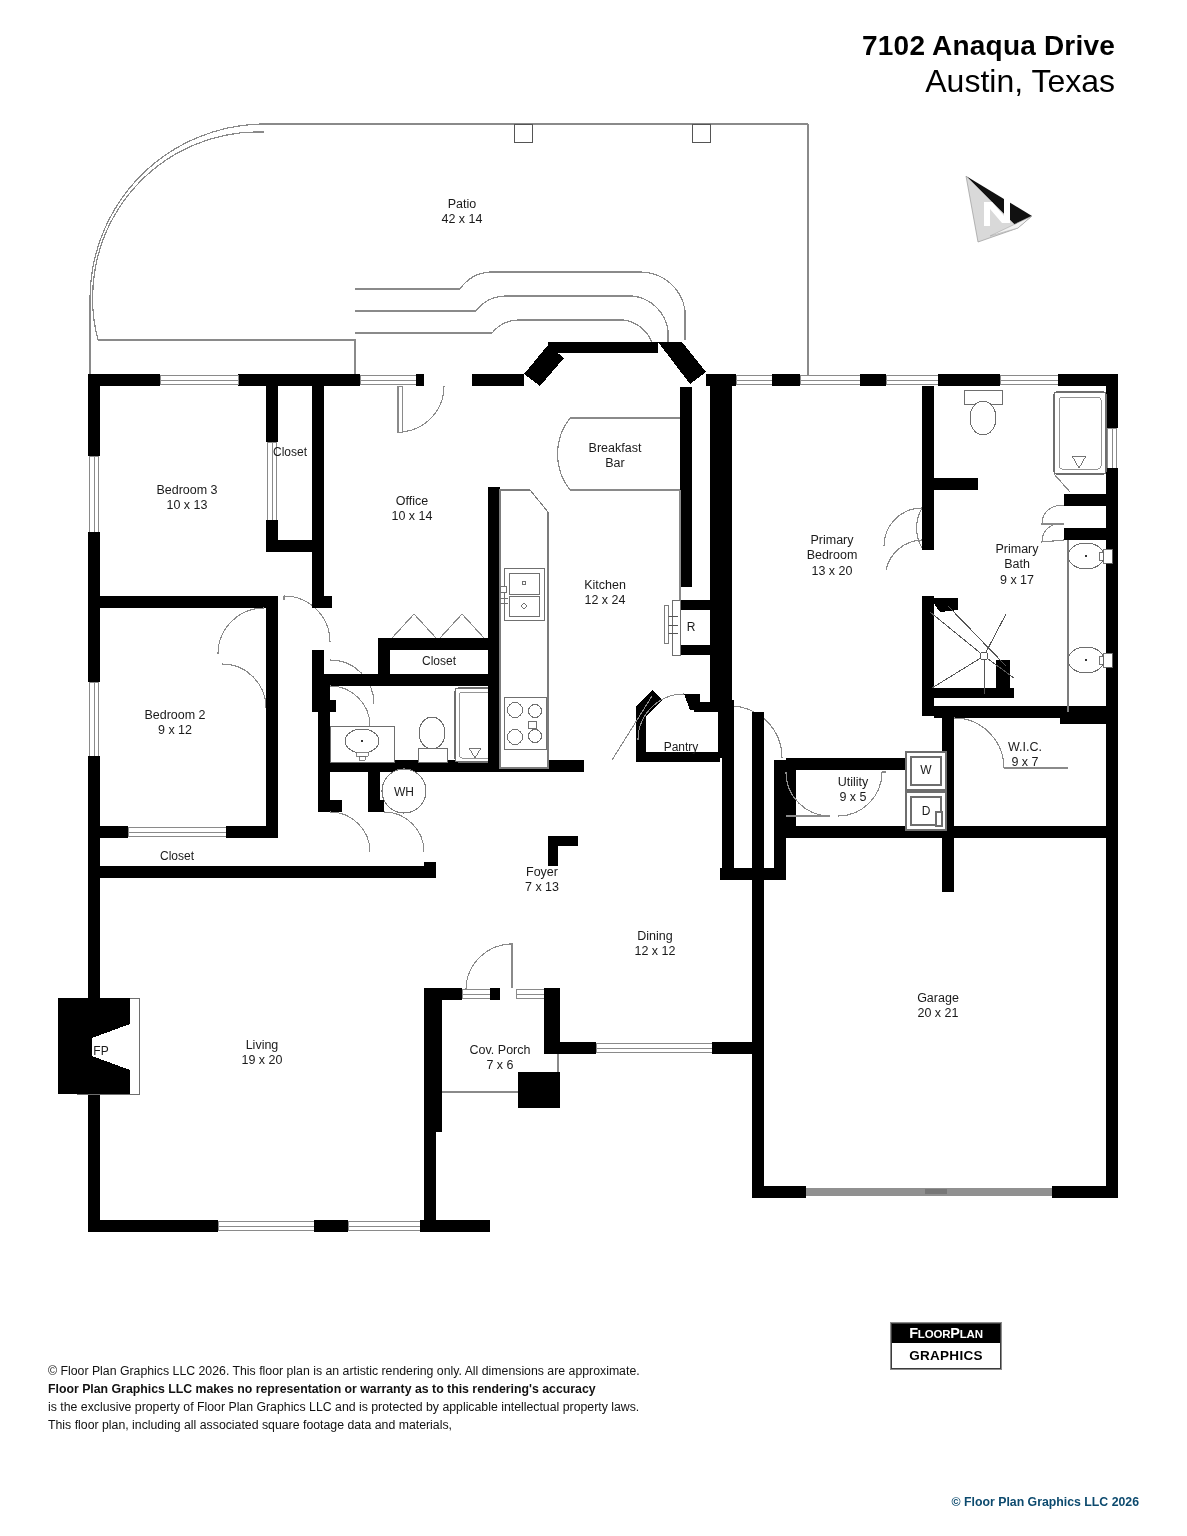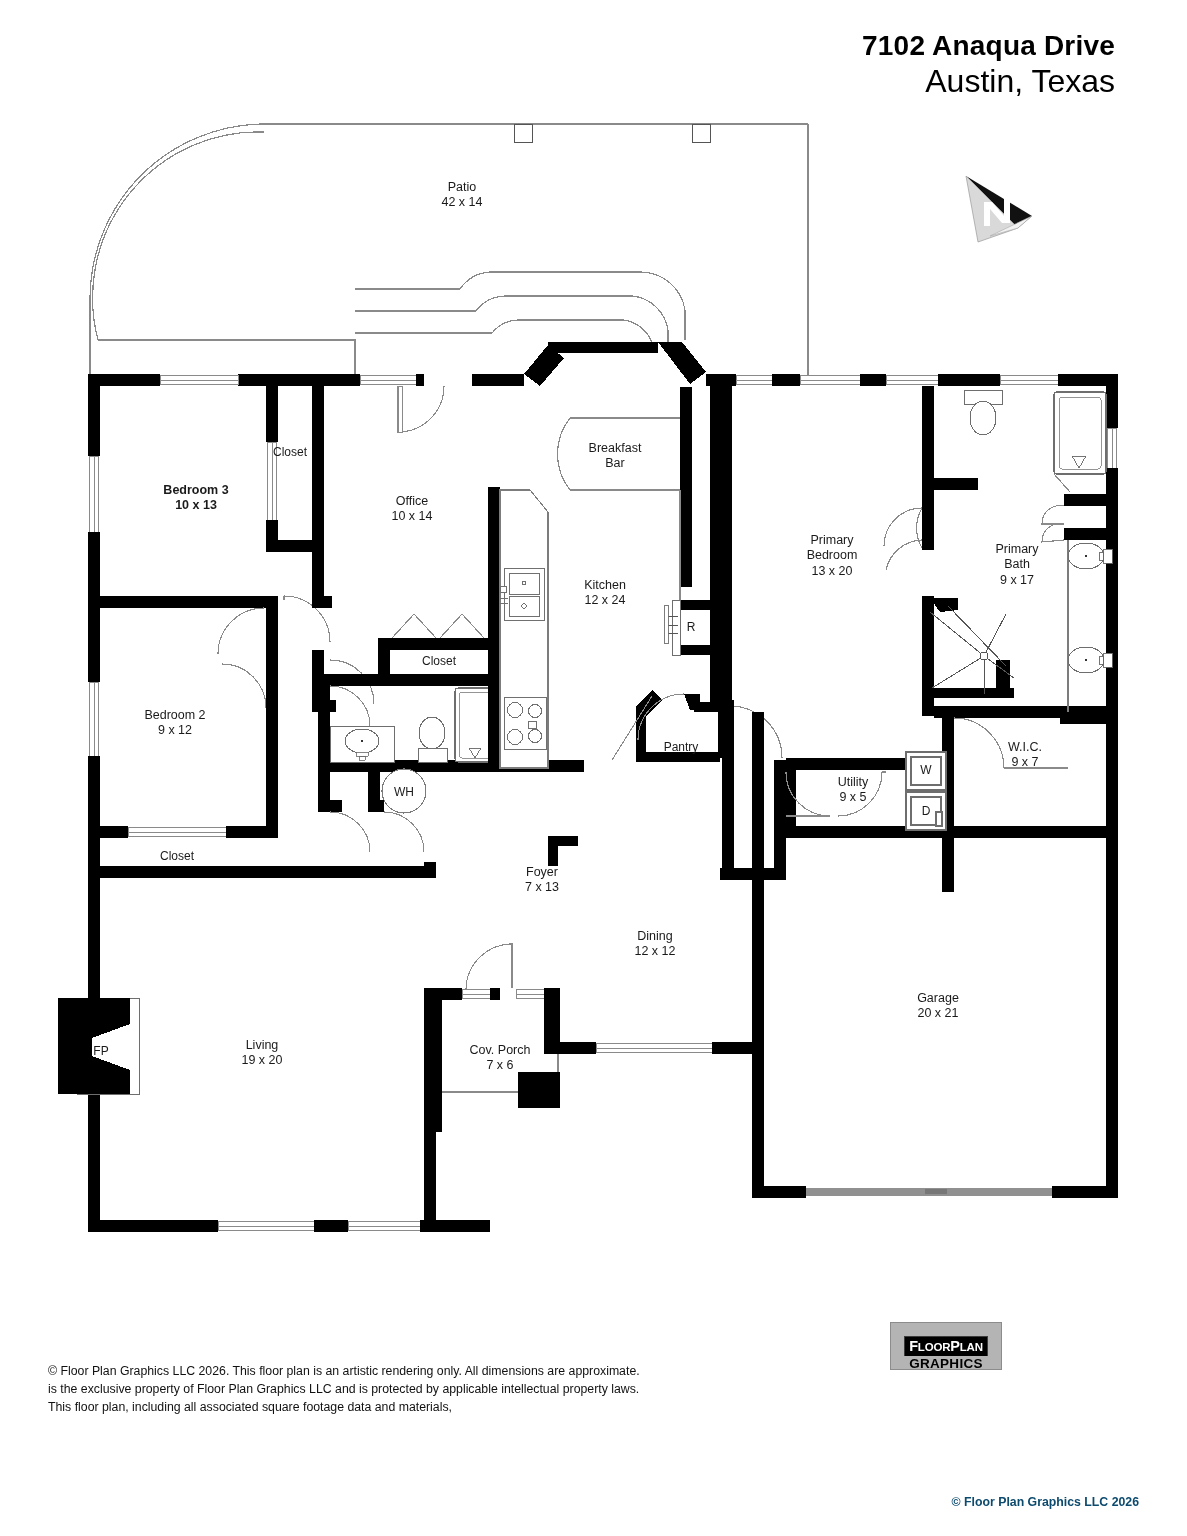--- a/index.html
+++ b/index.html
@@ -23,21 +23,21 @@
   .rlabel{position:absolute;text-align:center;line-height:1.22;
           font-size:12.5px;color:#1a1a1a;white-space:nowrap;
           transform:translate(-50%,-50%);pointer-events:none;}
   .rlabel .nm{display:block;}
   .rlabel .dm{display:block;}
   .rlabel.sm{font-size:12px;}
 
   
   #logo{position:absolute;left:890px;top:1322px;width:112px;height:48px;
         background:#b4b4b4;border:1px solid #8c8c8c;box-sizing:border-box;
-        padding:13px;}
+        padding:0;}
   #logo-inner{width:100%;height:100%;background:#fff;border:1px solid #3c3c3c;
               box-sizing:border-box;display:flex;flex-direction:column;}
   #logo-top{background:#000;color:#fff;font-size:14.5px;font-weight:bold;
             letter-spacing:-.2px;height:19px;line-height:19px;text-align:center;}
   #logo-bot{color:#000;font-size:13.5px;font-weight:bold;letter-spacing:.3px;
             flex:1;display:flex;align-items:center;justify-content:center;}
   .lg-sm{font-size:11.5px;}
 
   
   #disclaimer{position:absolute;left:48px;top:1362px;width:720px;
@@ -412,26 +412,26 @@
     </g>
     <rect x="518" y="1072" width="42" height="36" fill="#000"></rect>
     <rect x="430" y="1080" width="12" height="52" fill="#000"></rect>
 
     <rect x="548" y="836" width="30" height="10" fill="#000"></rect>
     <rect x="548" y="836" width="10" height="30" fill="#000"></rect>
 
     </g>
   </svg>
 
-  <div class="rlabel" style="left:462px;top:195px;">
+  <div class="rlabel" style="left:462px;top:212px;">
     <span class="nm">Patio</span>
     <span class="dm">42 x 14</span>
   </div>
 
-  <div class="rlabel" style="left:196px;top:498px;font-weight:bold;">
+  <div class="rlabel" style="left:187px;top:498px;">
     <span class="nm">Bedroom 3</span>
     <span class="dm">10 x 13</span>
   </div>
 
   <div class="rlabel sm" style="left:290px;top:452px;">
     <span class="nm">Closet</span>
   </div>
 
   <div class="rlabel" style="left:412px;top:509px;">
     <span class="nm">Office</span>
@@ -534,19 +534,20 @@
 
   <div id="logo">
     <div id="logo-inner">
       <div id="logo-top"><span>F</span><span class="lg-sm">LOOR</span><span>P</span><span class="lg-sm">LAN</span></div>
       <div id="logo-bot">GRAPHICS</div>
     </div>
   </div>
 
   <div id="disclaimer">
     <div>© Floor Plan Graphics LLC 2026.  This floor plan is an artistic rendering only. All dimensions are approximate.</div>
+    <div class="b">Floor Plan Graphics LLC makes no representation or warranty as to this rendering's accuracy</div>
     <div>is the exclusive property of Floor Plan Graphics LLC and is protected by applicable intellectual property laws.</div>
     <div>This floor plan, including all associated square footage data and materials,</div>
   </div>
 
   <div id="bottom-copy">© Floor Plan Graphics LLC 2026</div>
 
 </div>
 
 </body></html>

